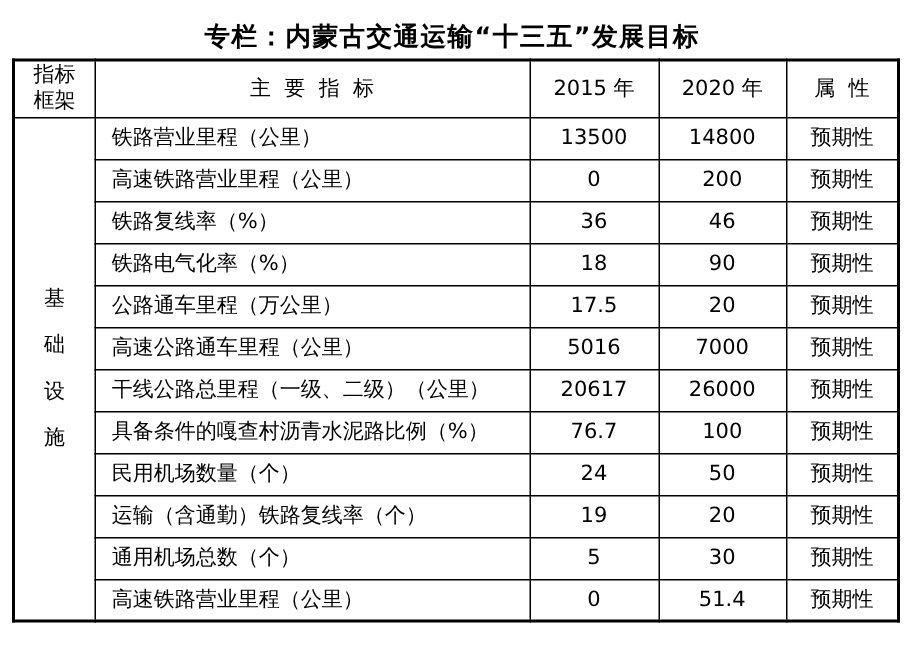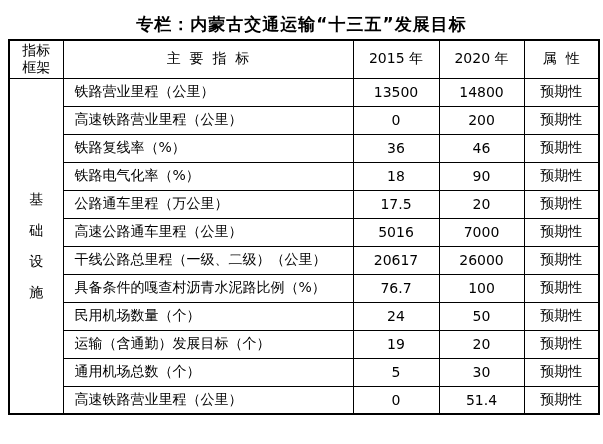--- a/index.html
+++ b/index.html
@@ -131,21 +131,21 @@
       <td>100</td>
       <td>预期性</td>
     </tr>
     <tr class="data-row">
       <td class="cell-indicator">民用机场数量（个）</td>
       <td>24</td>
       <td>50</td>
       <td>预期性</td>
     </tr>
     <tr class="data-row">
-      <td class="cell-indicator">运输（含通勤）发展目标（个）</td>
+      <td class="cell-indicator">运输（含通勤）铁路复线率（个）</td>
       <td>19</td>
       <td>20</td>
       <td>预期性</td>
     </tr>
     <tr class="data-row">
       <td class="cell-indicator">通用机场总数（个）</td>
       <td>5</td>
       <td>30</td>
       <td>预期性</td>
     </tr>

